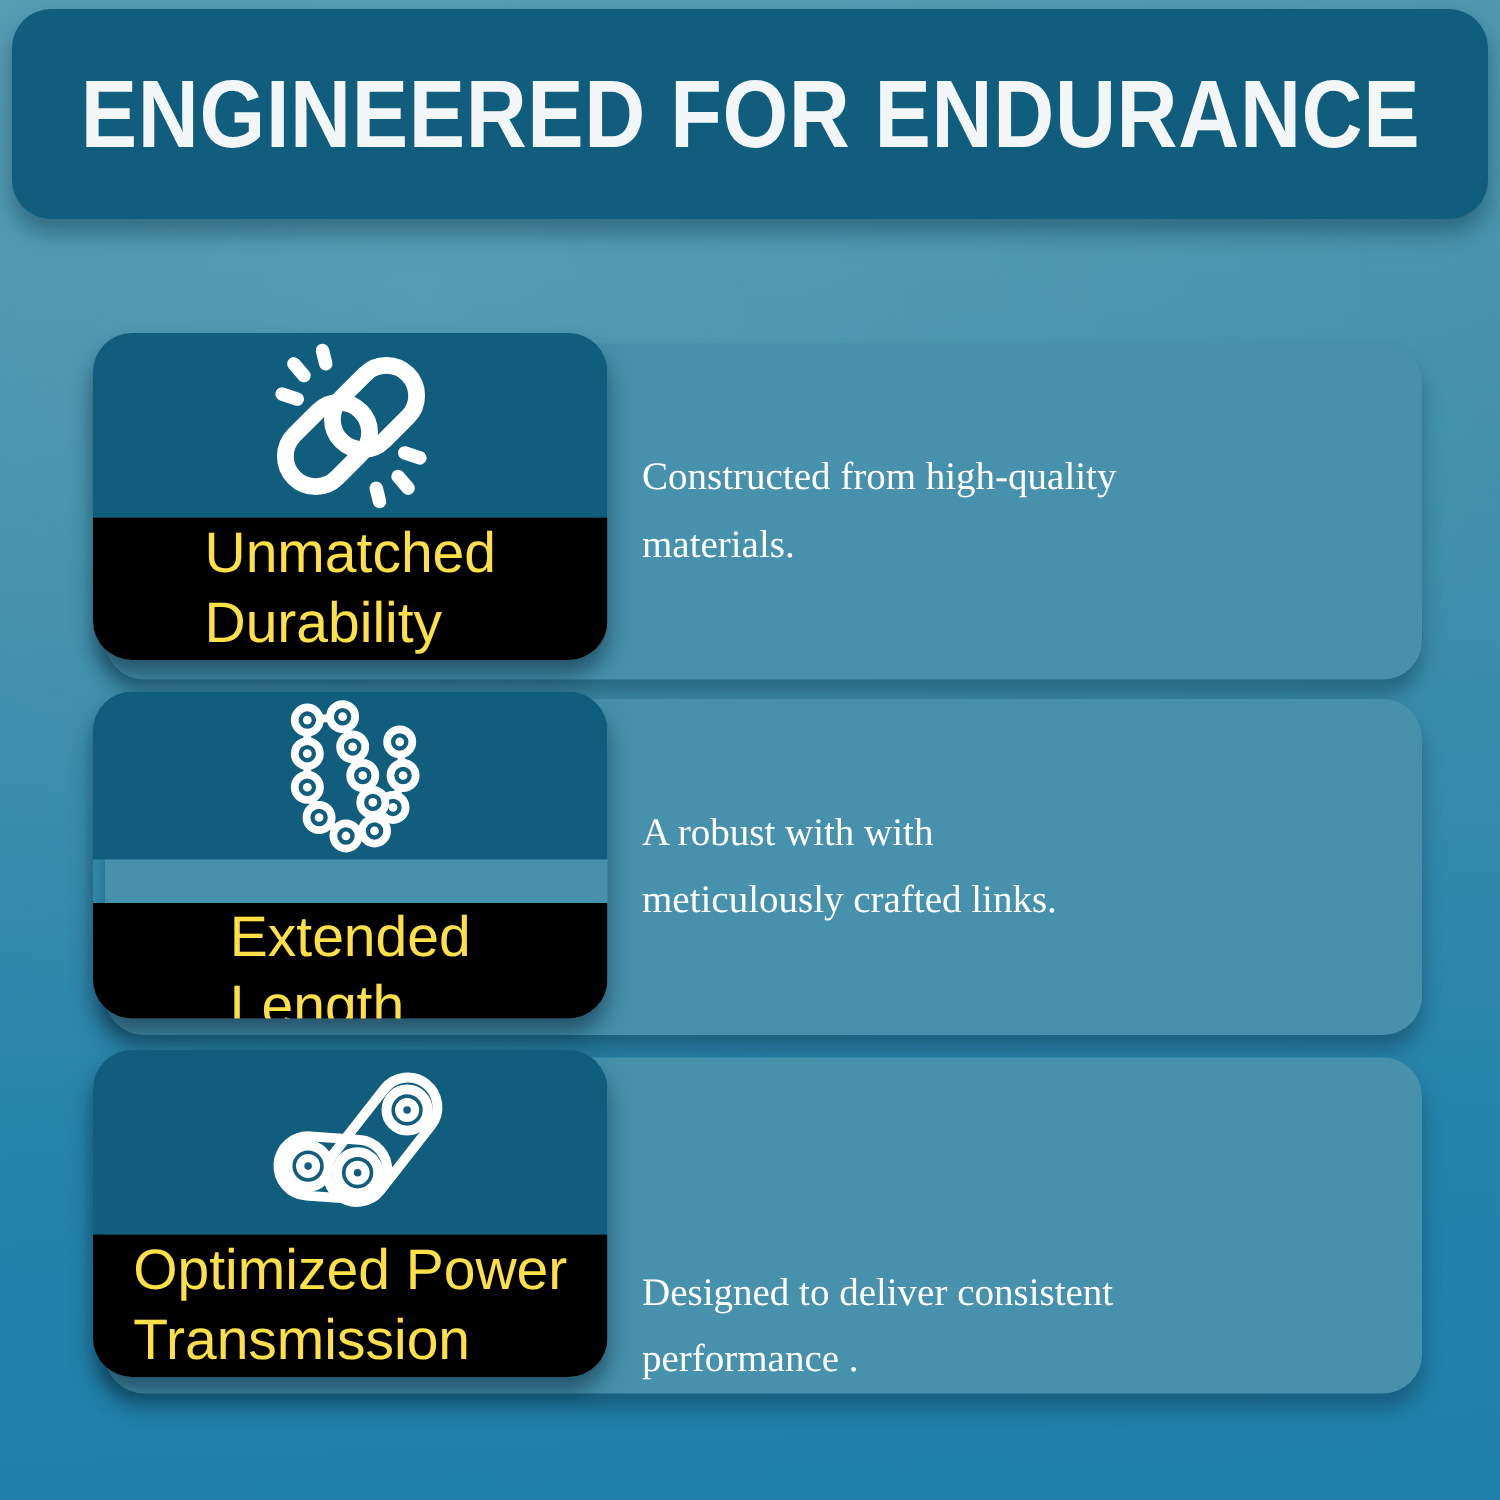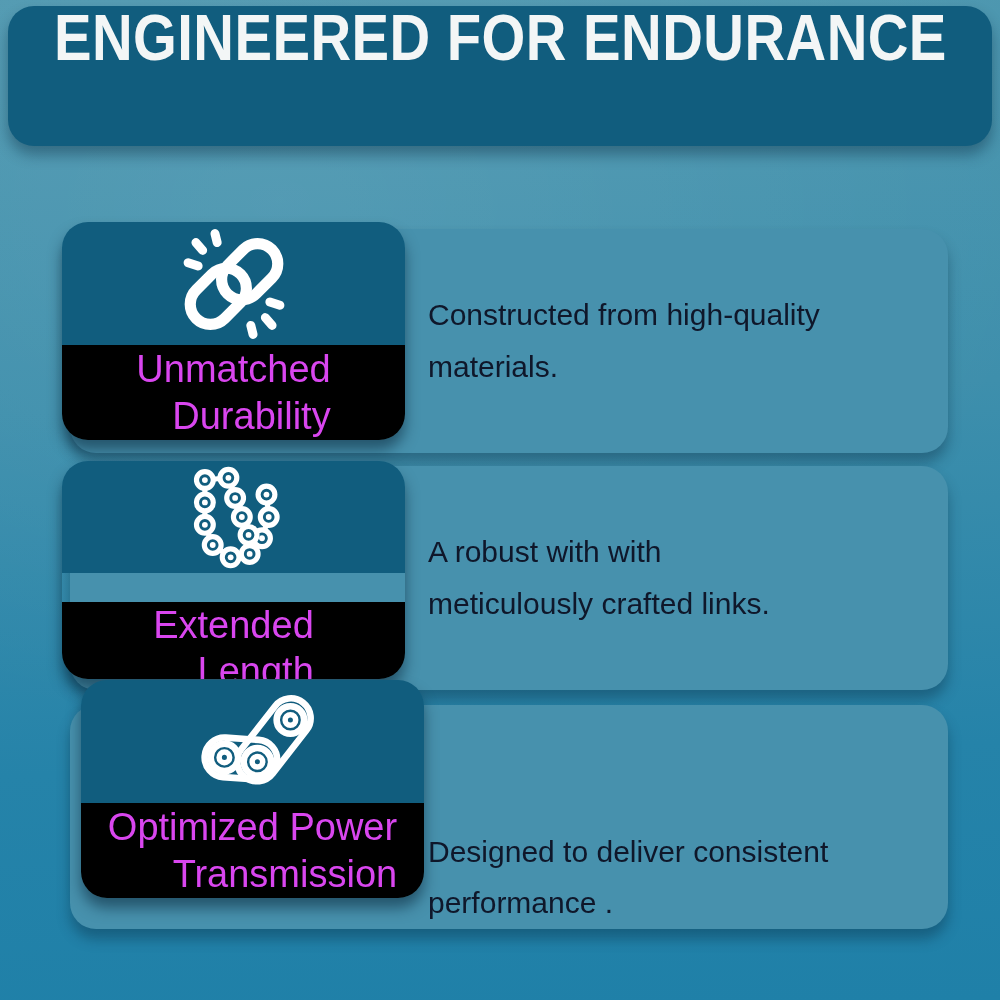--- a/index.html
+++ b/index.html
@@ -13,21 +13,21 @@
       radial-gradient(130% 90% at 28% 20%, rgba(255,255,255,0.07), rgba(255,255,255,0) 60%),
       linear-gradient(178deg, #4f98b0 0%, #3e8fac 40%, #2583a9 75%, #1f80a8 100%);
   }
 
   
   .header {
     position:absolute; left:8px; top:6px;
     width:984px; height:140px;
     background:#115d7e;
     border-radius:26px;
-    display:flex; justify-content:center;
+    display:flex; align-items:center; justify-content:center;
     box-shadow:0 9px 14px rgba(5,35,55,0.38);
   }
   .header h1 {
     margin:0; color:#f3f6f6;
     font-size:64px; font-weight:800; line-height:1;
     letter-spacing:0.5px; white-space:nowrap;
     transform:scaleX(0.88);
   }
 
   
@@ -35,51 +35,52 @@
     position:absolute; left:70px;
     width:878px; height:224px;
     background:#4791ad;
     border-radius:26px;
     box-shadow:0 10px 13px rgba(5,35,55,0.35);
     display:flex; align-items:center;
     z-index:1;
   }
   .panel p {
     margin:0 20px 0 358px;
-    color:#0f172a;
-    font-size:30px; line-height:1.72; font-weight:400;
+    color:#ffffff;
+    font-size:26px; line-height:1.72; font-weight:400;
     white-space:pre-line;
+    font-family:Liberation Serif, serif;
   }
 
   
   .card {
     position:absolute; left:62px;
     width:343px; height:218px;
     border-radius:26px; overflow:hidden;
     box-shadow:0 10px 14px rgba(4,28,46,0.5);
     display:flex; flex-direction:column;
     z-index:2;
   }
   .card-top {
     height:123px; background:#115d7e;
     display:flex; align-items:center; justify-content:center;
   }
   .card-bottom {
     flex:1; background:#000000;
     display:flex; align-items:center; justify-content:center;
   }
   .card-bottom .label {
-    color:#d946ef; text-align:right;
+    color:#fde047; text-align:left;
     font-size:38px; line-height:1.22; font-weight:400;
     white-space:pre-line;
   }
 
   .row1 .panel { top:229px; }  .row1 .card { top:222px; }
   .row2 .panel { top:466px; }  .row2 .card { top:461px;gap:29px; }
-  .row3 .panel { top:705px;align-items:flex-end; }  .row3 .card { top:680px;margin-left:19px; }
+  .row3 .panel { top:705px;align-items:flex-end; }  .row3 .card { top:700px; }
 
   .icon-svg { display:block; }
 </style>
 </head>
 <body>
 
 <div class="canvas">
 
   <div class="header">
     <h1>ENGINEERED FOR ENDURANCE</h1>

